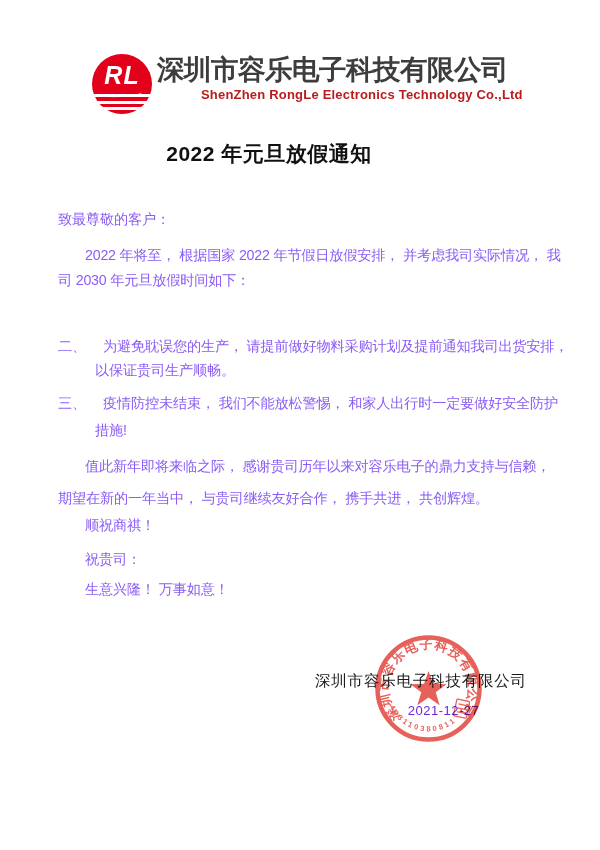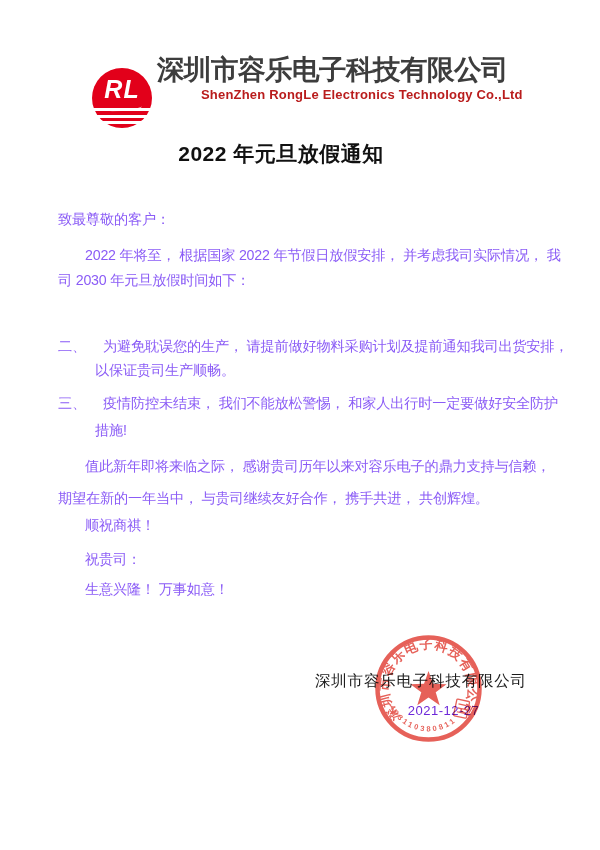--- a/index.html
+++ b/index.html
@@ -1,21 +1,21 @@
 <!DOCTYPE html>
 <html><head>
 <meta charset="utf-8">
 <style>
   html,body{margin:0;padding:0;background:#ffffff;}
   .page{
     position:relative;width:600px;height:850px;background:#ffffff;overflow:hidden;
     font-family:"Liberation Sans","DejaVu Sans",sans-serif;color:#1a1a1a;
   }
   
-  .logo{position:absolute;left:92px;top:68px;width:62px;height:58px;}
+  .logo{position:absolute;left:92px;top:54px;width:62px;height:58px;}
   .logo-circle{position:absolute;left:0;top:0;width:60px;height:60px;border-radius:50%;background:#e2001a;}
   .logo-slit{position:absolute;left:-2px;width:66px;background:#ffffff;}
   .slit1{top:40px;height:3px;}
   .slit2{top:47px;height:3px;}
   .slit3{top:53px;height:2.5px;}
   .logo-rl{
     position:absolute;left:0;top:7px;width:60px;text-align:center;
     font-size:25px;font-weight:bold;font-style:italic;color:#ffffff;letter-spacing:1px;
   }
   .logo-swoosh{position:absolute;left:12px;top:36px;width:38px;height:6px;
@@ -23,21 +23,21 @@
   .company-cn{
     position:absolute;left:157px;top:52px;width:400px;
     font-size:27.5px;font-weight:bold;color:#3d3d3d;letter-spacing:-0.5px;white-space:nowrap;
   }
   .company-en{
     position:absolute;left:157px;top:87px;width:400px;
     font-size:13px;font-weight:bold;color:#b91c1c;letter-spacing:0.2px;white-space:nowrap;margin-left:44px;
   }
   
   .doc-title{
-    position:absolute;left:12px;top:140px;width:538px;text-align:center;
+    position:absolute;left:0;top:140px;width:538px;text-align:center;
     font-size:21px;font-weight:bold;color:#111111;letter-spacing:0.5px;
   }
   
   .line{position:absolute;font-size:14.2px;line-height:17px;letter-spacing:-0.2px;
         white-space:nowrap;color:#8b5cf6;}
   .flush{left:58px;}
   .indent{left:85px;}
   .cont{left:95px;}
   .marker{display:inline-block;width:45px;}
   

